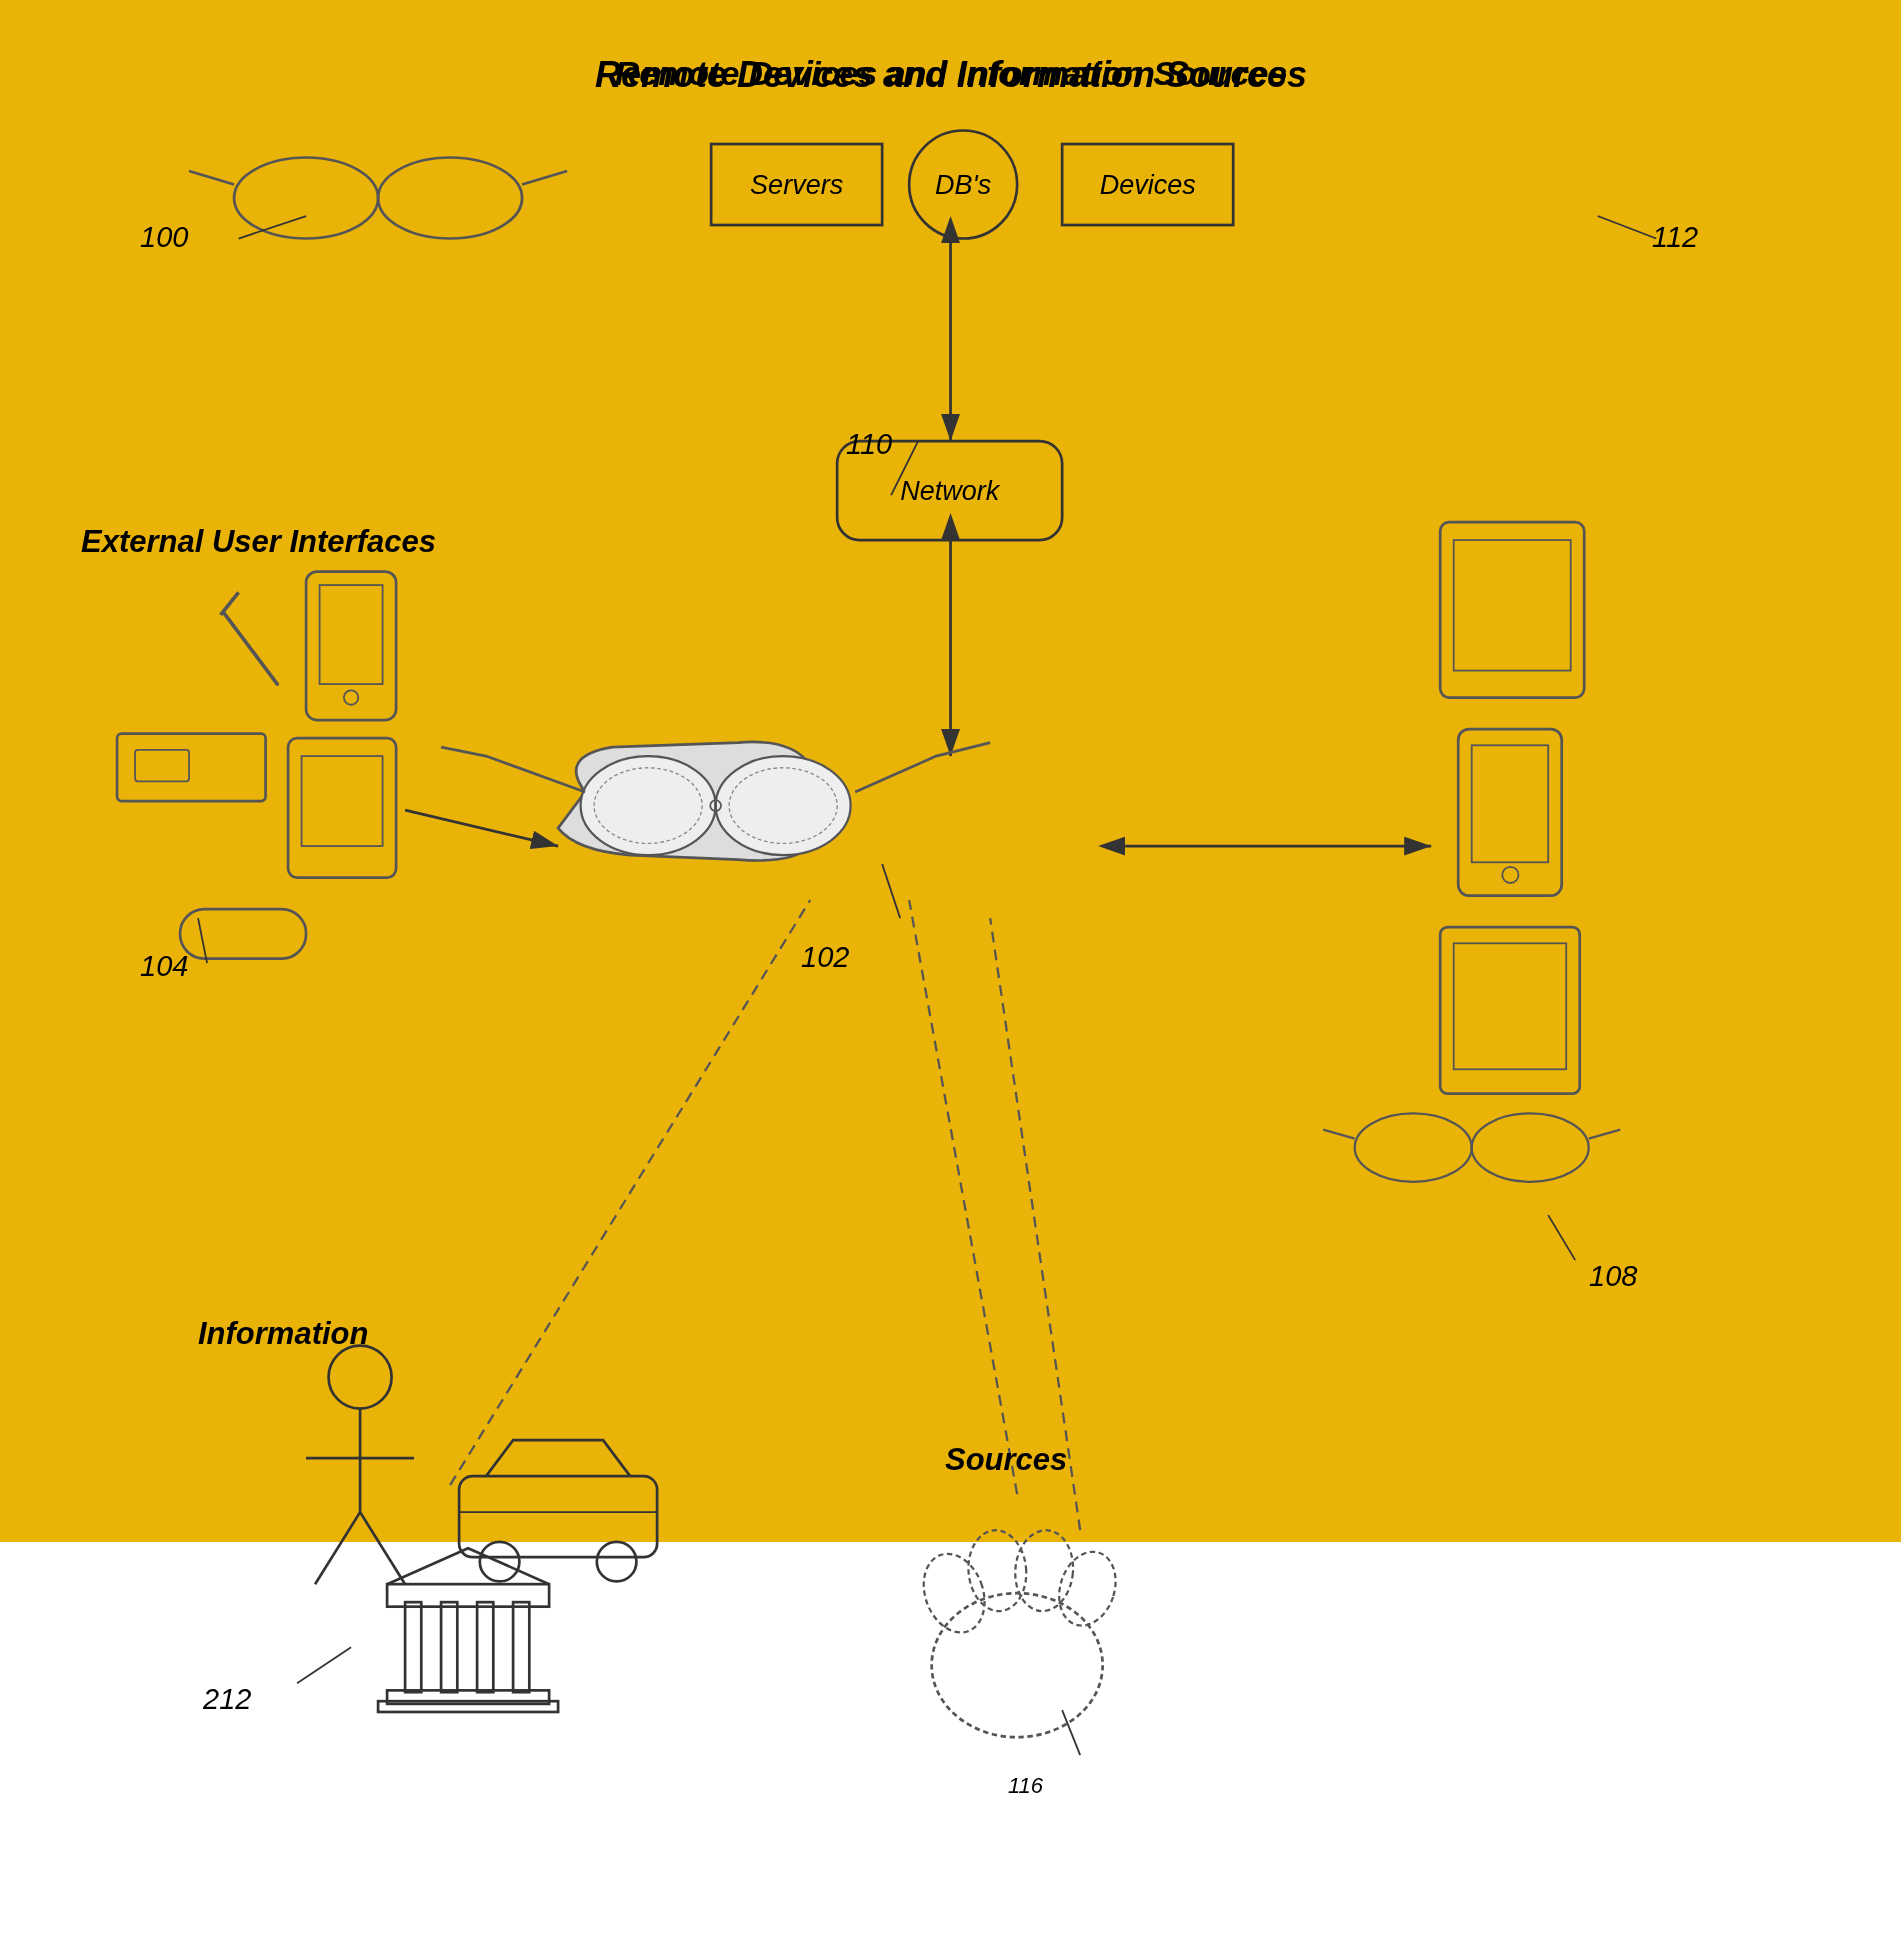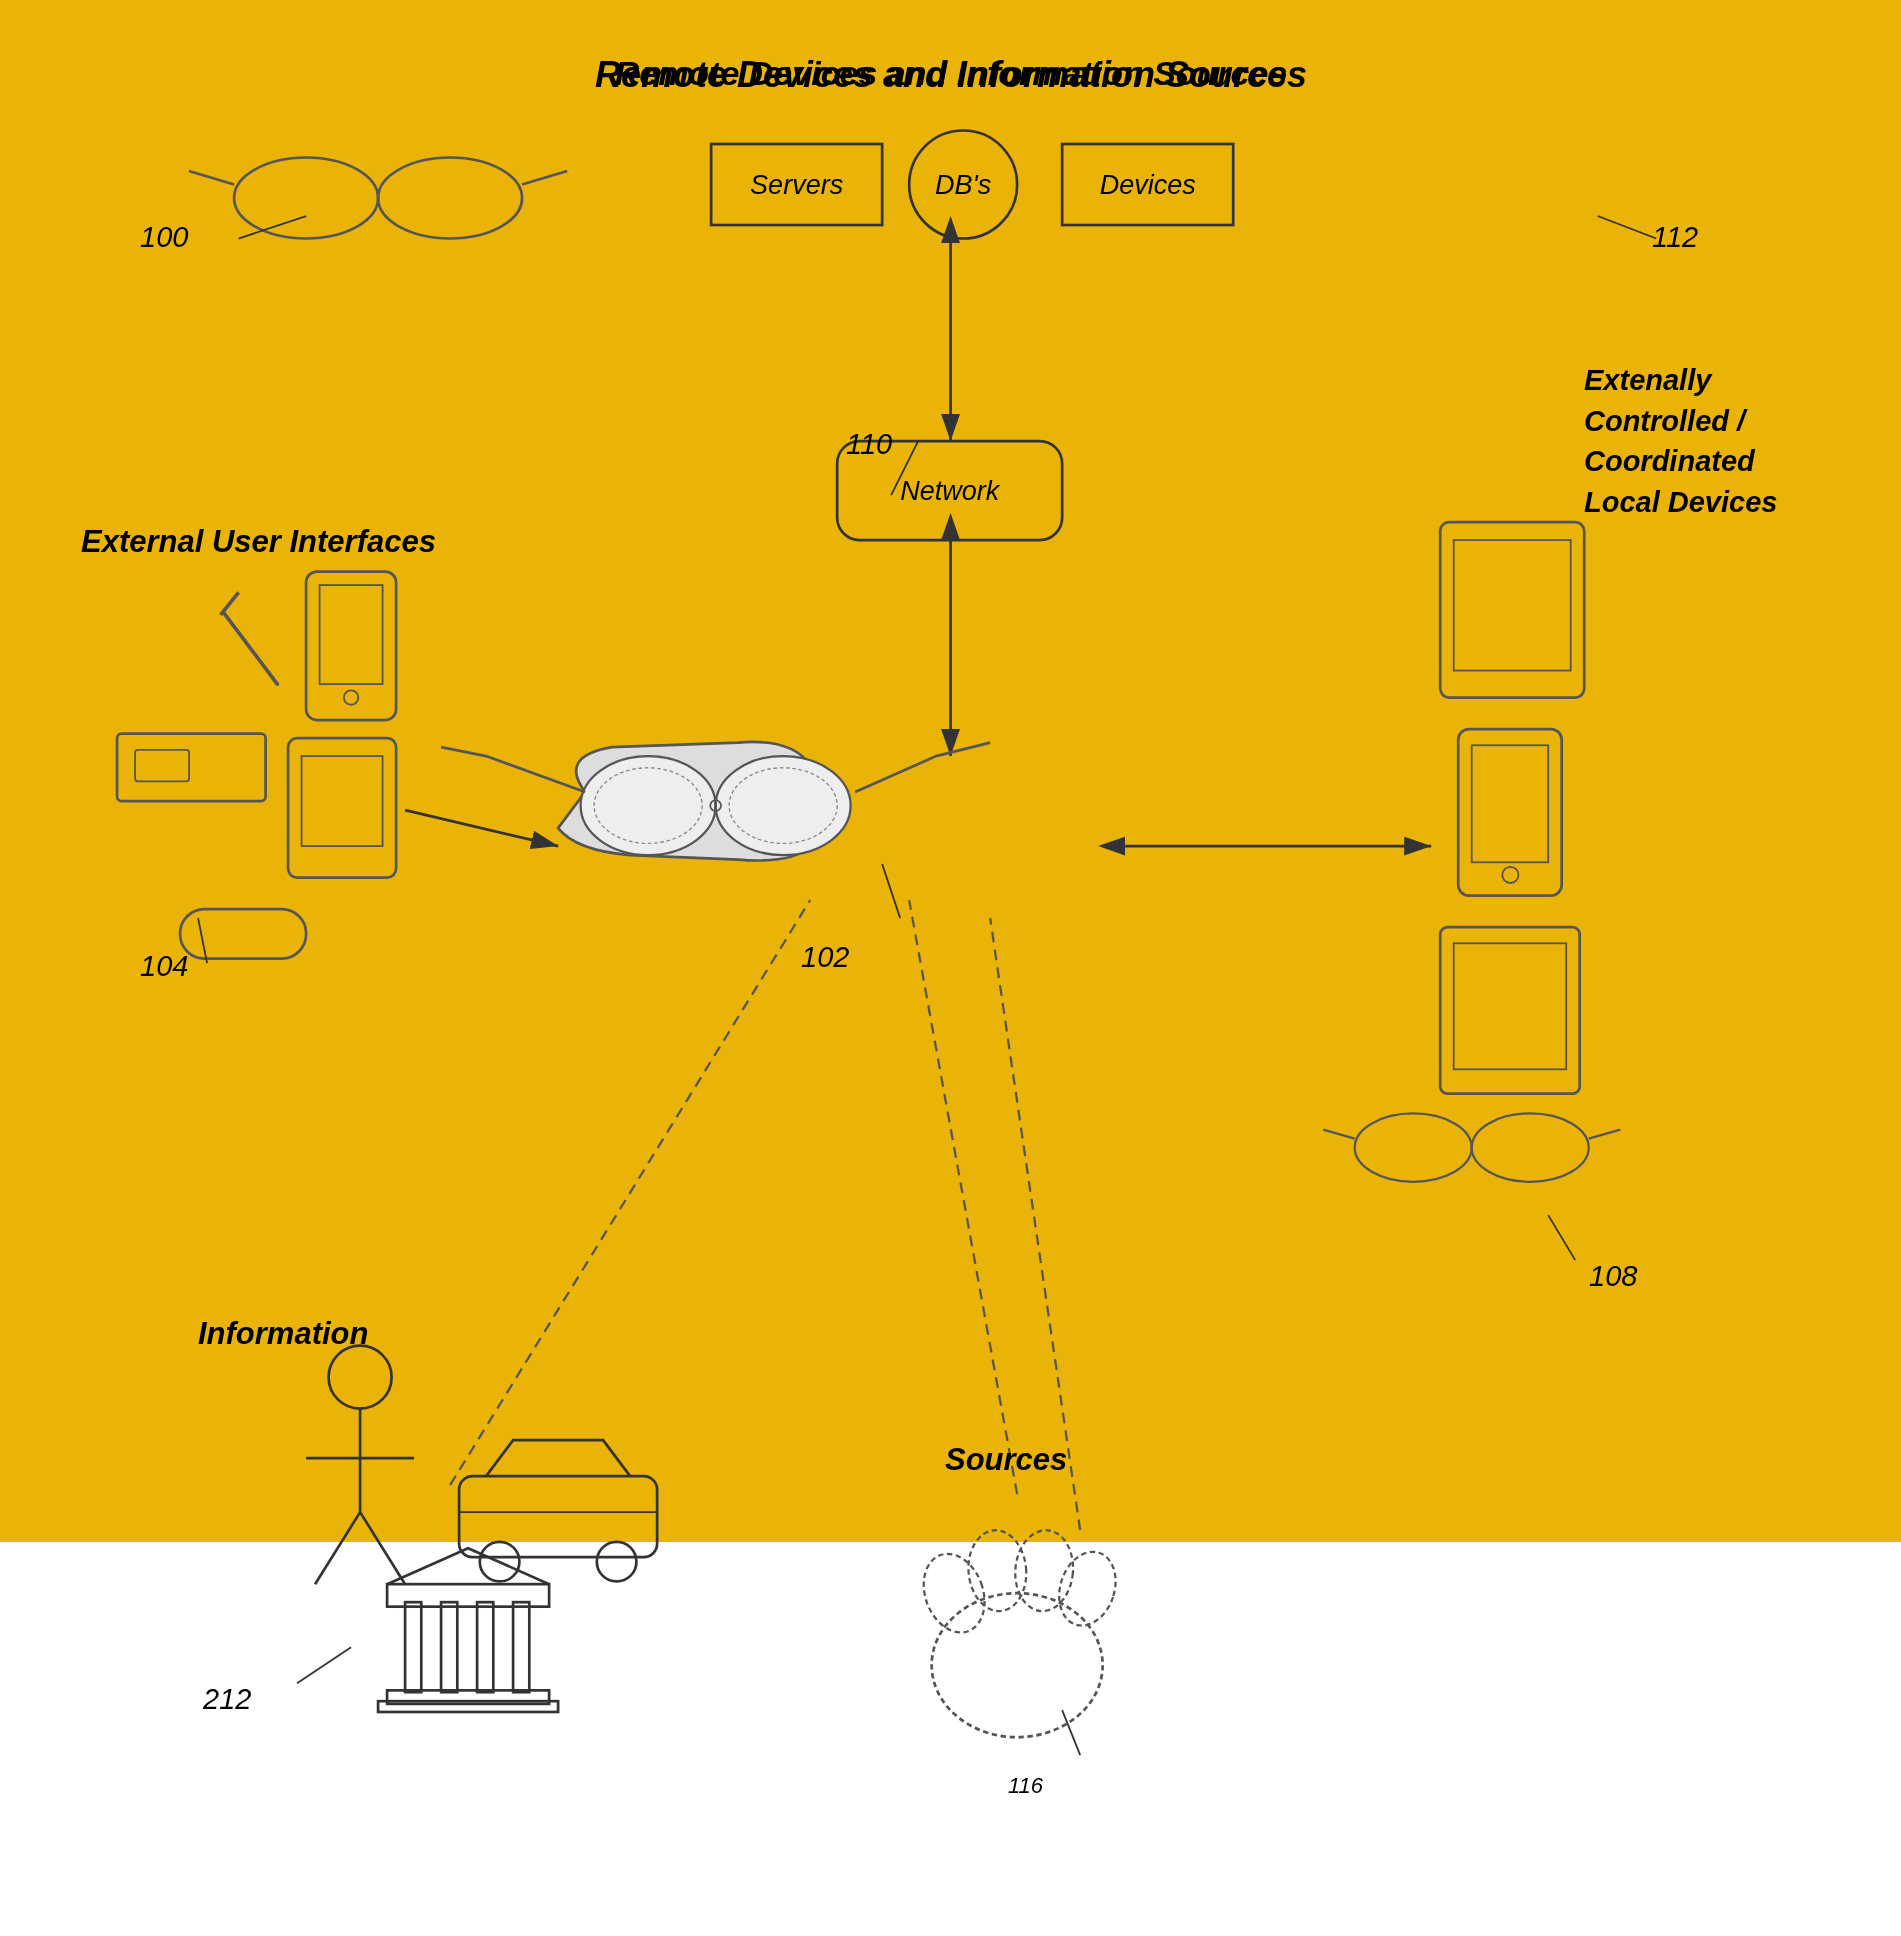--- a/index.html
+++ b/index.html
@@ -238,20 +238,19 @@
   <div class="ref-num" style="top:950px; left:140px; font-size:29px;">104</div>
 
   <div class="ref-num" style="top:1260px; left:1557px; font-size:29px;margin-left:32px;">108</div>
 
   <div class="ref-num" style="top:1683px; left:203px; font-size:29px;">212</div>
 
   <div class="ref-num" style="top:1773px; left:1008px; font-size:22px;">116</div>
 
   <div class="label" style="top:522px; left:81px; font-size:31px; font-weight:bold; text-align:center;">External User Interfaces</div>
 
-  <div class="label" style="top:360px; left:1584px; font-size:29px; font-weight:bold; line-height:1.4; text-align:left;">Extenally<br>Controlled /<br>Coordinated<br>Local Devices</div>
 
   <div class="label" style="top:1314px; left:198px; font-size:31px; font-weight:bold;">Information</div>
 
   <div class="label" style="top:1440px; left:945px; font-size:31px; font-weight:bold;">Sources</div>
 
 </div>
 
 
 </body></html>

